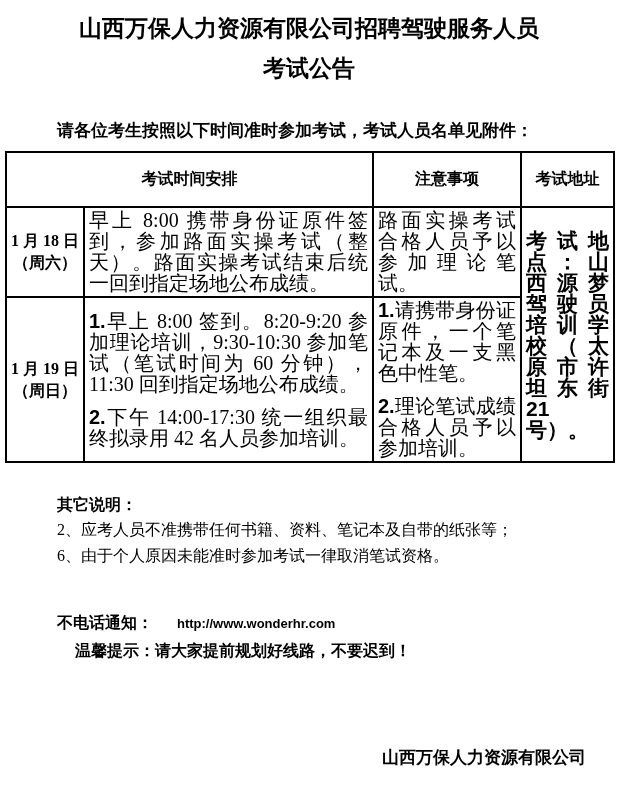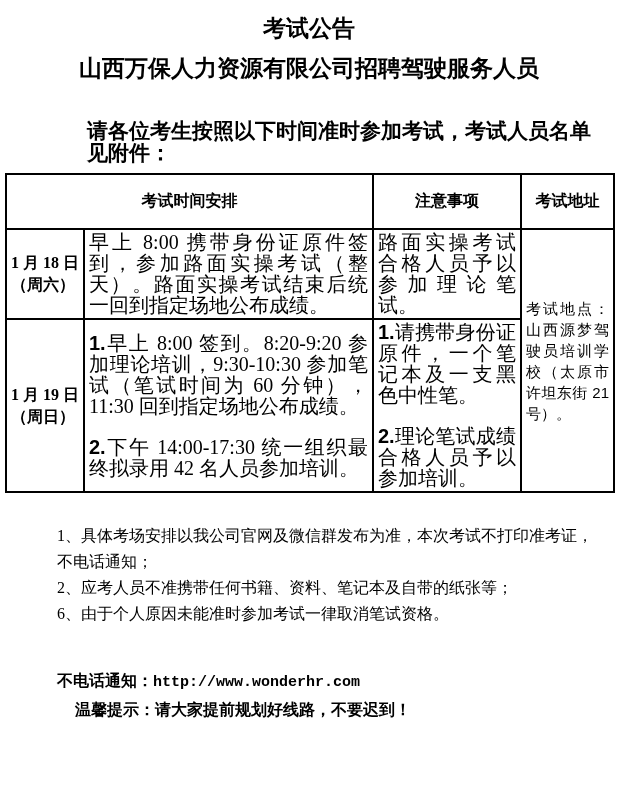--- a/index.html
+++ b/index.html
@@ -9,22 +9,22 @@
     font-family: "Liberation Serif", "DejaVu Serif", serif;
     overflow: hidden;
   }
   .title-line {
     text-align: center; font-weight: bold;
     font-size: 23px; line-height: 40px;
     font-family: "Liberation Sans", "DejaVu Sans", sans-serif;
   }
   .title-block { padding-top: 8px; }
   .intro {
-    margin: 32px 20px 0 87px;
-    font-weight: bold; font-size: 21px; line-height: 22px;
+    margin: 32px 20px 0 57px;
+    font-weight: bold; font-size: 17px; line-height: 22px;
     font-family: "Liberation Sans", "DejaVu Sans", sans-serif;
   }
   table.exam-table {
     border-collapse: collapse; table-layout: fixed;
     width: 608px; margin: 9px 0 0 5px;
   }
   table.exam-table td, table.exam-table th {
     border: 2px solid #000; padding: 2px 4px;
     vertical-align: middle; overflow: hidden;
   }
@@ -32,60 +32,60 @@
   col.c-sched { width: 289px; }
   col.c-notes { width: 148px; }
   col.c-loc { width: 93px; }
   tr.hdr th {
     height: 49px; font-size: 16px; font-weight: bold; text-align: center;
     font-family: "Liberation Sans", "DejaVu Sans", sans-serif;
   }
   tr.r1 { height: 84px; }
   tr.r2 { height: 140px; }
   td.date-cell {
-    text-align: left; font-weight: bold; font-size: 16px; line-height: 22px;
+    text-align: center; font-weight: bold; font-size: 16px; line-height: 22px;
   }
   td.body-cell { font-size: 20px; line-height: 21px; text-align: justify; }
-  td.body-cell .para + .para { margin-top: 20px; }
+  td.body-cell .para + .para { margin-top: 12px; }
   td.body-cell b { font-family: "Liberation Sans", "DejaVu Sans", sans-serif; }
   td.loc-cell {
-    font-weight: normal; font-size: 15px; line-height: 21px; text-align: justify;
+    font-weight: bold; font-size: 21px; line-height: 21px; text-align: justify;
     font-family: "Liberation Sans", "DejaVu Sans", sans-serif;
   }
   .other-notes { margin: 30px 24px 0 57px; font-size: 16px; }
   .other-notes .heading {
     font-weight: bold; line-height: 24px;
     font-family: "Liberation Sans", "DejaVu Sans", sans-serif;
   }
   .other-notes .note-item { line-height: 26px; }
   .website-line { margin: 40px 20px 0 57px; font-size: 16px; line-height: 27px; }
   .website-line .lbl, .reminder-line .lbl {
     font-weight: bold;
     font-family: "Liberation Sans", "DejaVu Sans", sans-serif;
   }
   .website-line .url {
-    font-family: Liberation Mono, monospace;
-    font-weight: bold; font-size: 15px;
+    font-family: Liberation Sans, sans-serif;
+    font-weight: bold; font-size: 13px; margin-left: 24px;
   }
   .reminder-line {
     margin: 0 20px 0 75px; font-size: 16px; line-height: 27px; font-weight: bold;
     font-family: "Liberation Sans", "DejaVu Sans", sans-serif;
   }
   .signature-company {
     margin-top: 82px; text-align: right; padding-right: 32px;
     font-weight: bold; font-size: 17px;
     font-family: "Liberation Sans", "DejaVu Sans", sans-serif;
   }
 </style>
 </head>
 <body>
 
 <div class="title-block">
+  <div class="title-line">山西万保人力资源有限公司招聘驾驶服务人员</div>
   <div class="title-line">考试公告</div>
-  <div class="title-line">山西万保人力资源有限公司招聘驾驶服务人员</div>
 </div>
 
 <div class="intro">请各位考生按照以下时间准时参加考试，考试人员名单见附件：</div>
 
 <table class="exam-table">
   <colgroup>
     <col class="c-date">
       <col class="c-sched">
       <col class="c-notes">
       <col class="c-loc">
@@ -116,21 +116,21 @@
     </td>
     <td class="body-cell">
       <div class="para"><b>1.</b><span>请携带身份证原件，一个笔记本及一支黑色中性笔。</span></div>
       <div class="para"><b>2.</b><span>理论笔试成绩合格人员予以参加培训。</span></div>
     </td>
   </tr>
 </tbody>
   </table>
 
 <div class="other-notes">
-  <div class="note-item">1、具体考场安排以我公司官网及微信群发布为准，本次考试不打印准考证，不电话通知；</div>
+  <div class="heading">其它说明：</div>
   <div class="note-item">2、应考人员不准携带任何书籍、资料、笔记本及自带的纸张等；</div>
   <div class="note-item">6、由于个人原因未能准时参加考试一律取消笔试资格。</div>
 </div>
 
 <div class="website-line">
   <span class="lbl">不电话通知：</span><span class="url">http://www.wonderhr.com</span>
 </div>
 
 <div class="reminder-line">
   <span class="lbl">温馨提示：</span><span>请大家提前规划好线路，不要迟到！</span>

